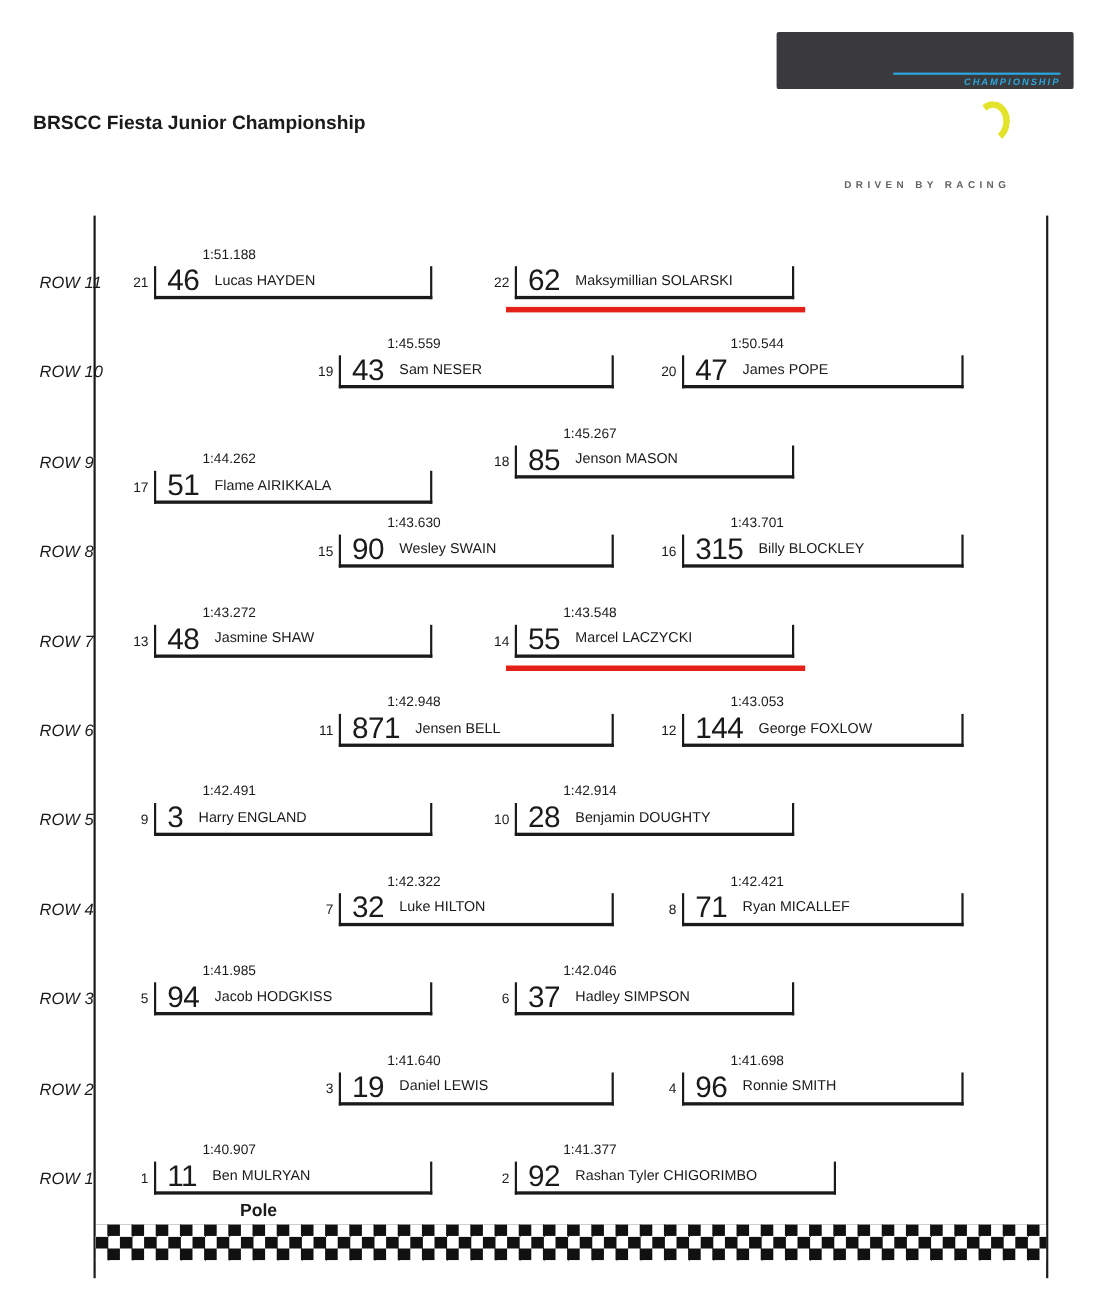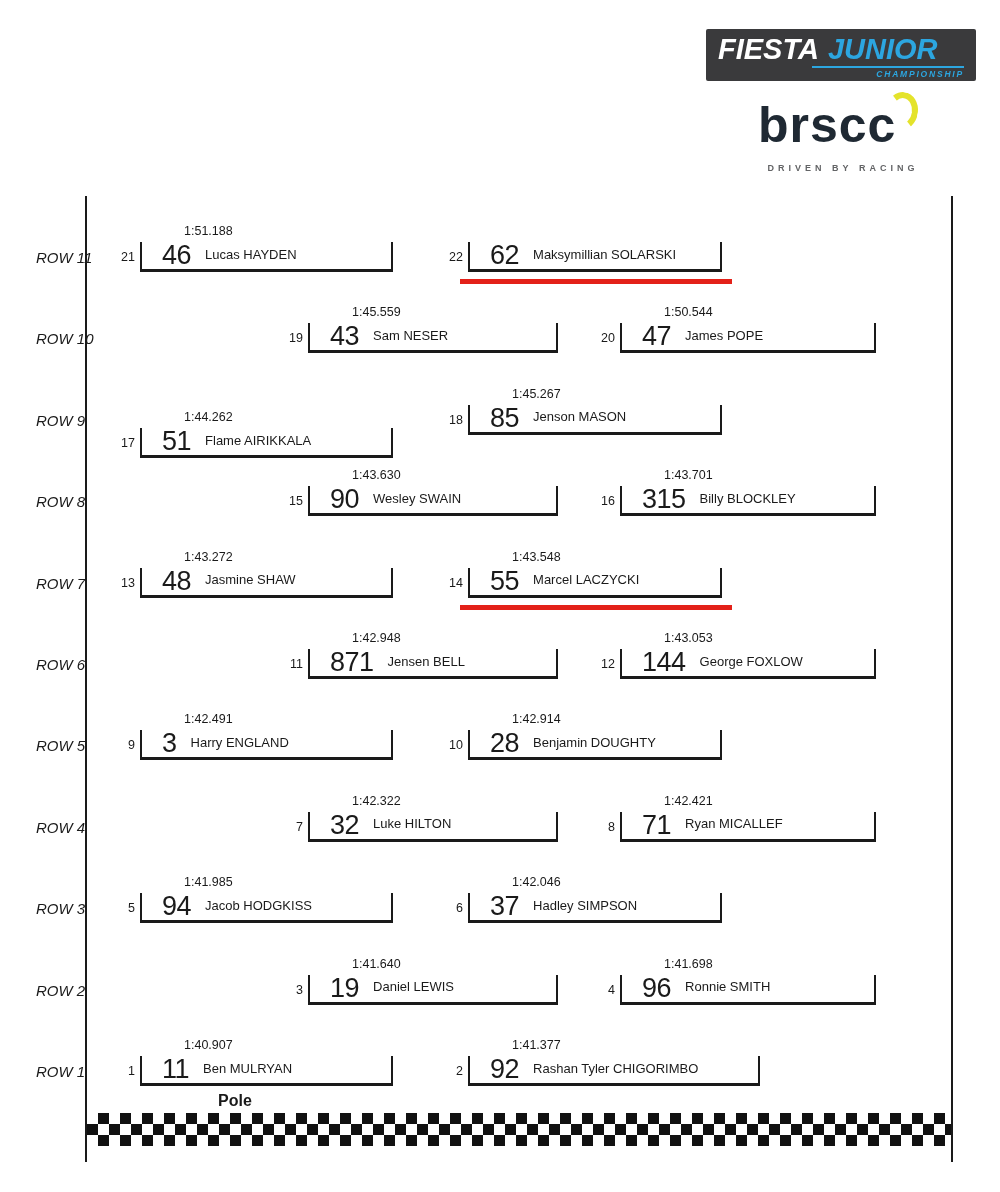--- a/index.html
+++ b/index.html
@@ -37,43 +37,40 @@
   .rail-left{left:85px;}
   .rail-right{left:951px;}
   .flag-strip{position:absolute;left:87px;top:1113px;width:864px;height:33px;
     background:repeating-conic-gradient(#111 0% 25%, #fff 25% 50%);background-size:22px 22px;}
 
   
   .grid-row-label{position:absolute;left:36px;width:46px;font-size:15px;white-space:nowrap;font-style:italic;}
   .slot{position:absolute;height:30px;}
   .slot-box{position:absolute;inset:0;border-left:2px solid var(--ink);border-right:2px solid var(--ink);
     border-bottom:3px solid var(--ink);display:flex;align-items:center;box-sizing:border-box;}
-  .slot-car{font-size:27px;margin-left:20px;letter-spacing:-0.5px;white-space:nowrap;}
+  .slot-car{font-size:27px;margin-left:10px;letter-spacing:-0.5px;white-space:nowrap;}
   .slot-driver{font-size:13px;margin-left:14px;margin-top:-3px;white-space:nowrap;}
   .slot-pos{position:absolute;right:calc(100% + 5px);top:50%;transform:translateY(-50%);font-size:12.5px;}
   .slot-time{position:absolute;bottom:calc(100% + 4px);left:44px;font-size:12.5px;white-space:nowrap;}
   .slot-underline{display:none;position:absolute;left:-8px;right:-10px;top:calc(100% + 7px);height:5px;background:var(--accent-red);}
   .slot.highlight .slot-underline{display:block;}
   .slot-pole{display:none;position:absolute;top:calc(100% + 6px);left:25px;width:140px;text-align:center;font-size:16px;font-weight:bold;}
   .slot.pole .slot-pole{display:block;}
 </style>
 </head>
 <body>
 
 <div class="page">
 
+  <div class="title1">BRSCC Fiesta Junior Championship</div>
 
   <div class="fiesta-logo">
-    <div class="fiesta-line1">
-      <span class="fiesta-word1">FIESTA</span><span class="fiesta-word2">JUNIOR</span>
-    </div>
     <div class="fiesta-sub">CHAMPIONSHIP</div>
   </div>
 
-  <div class="brscc-text">brscc</div>
   <div class="brscc-swoosh">
       <div class="arc"></div>
     </div>
   <div class="brscc-tagline">DRIVEN BY RACING</div>
 
   <div class="rail rail-left"></div>
   <div class="rail rail-right"></div>
   <div class="flag-strip"></div>
 
   <div>

